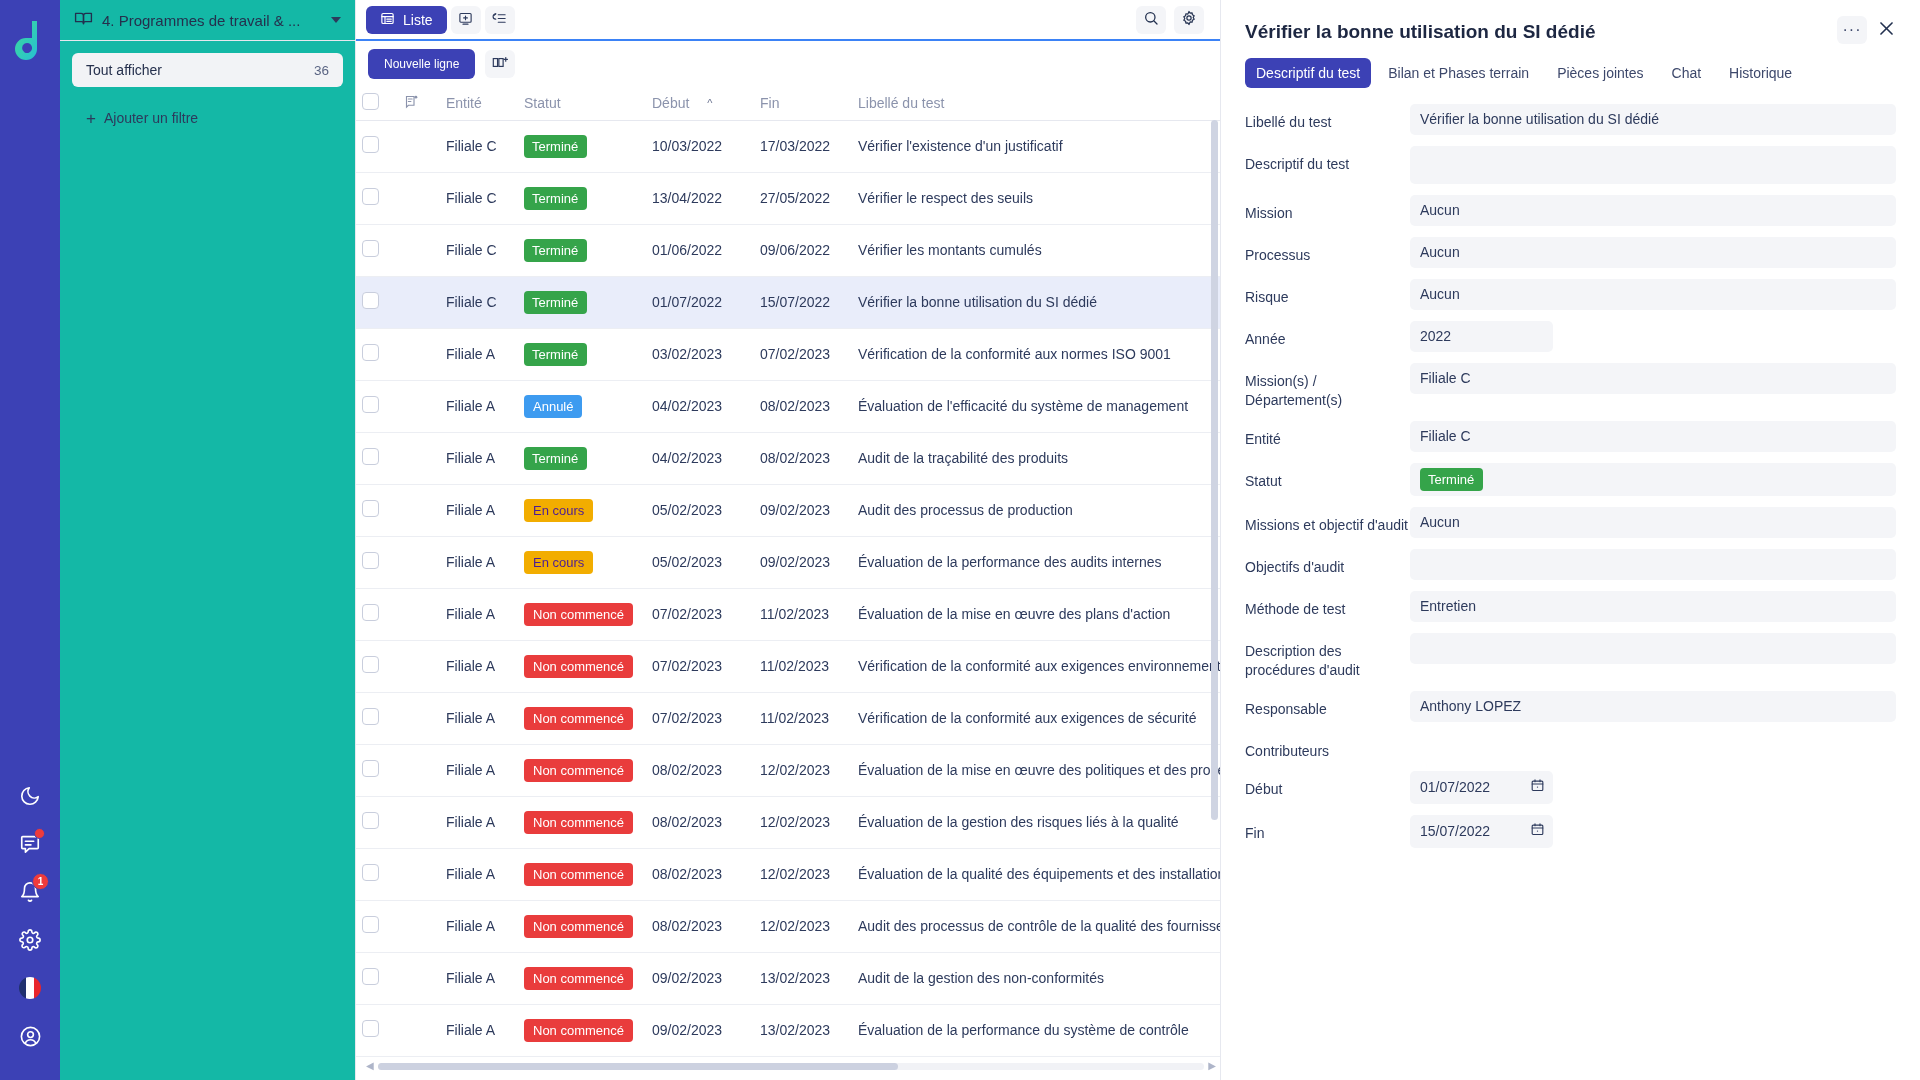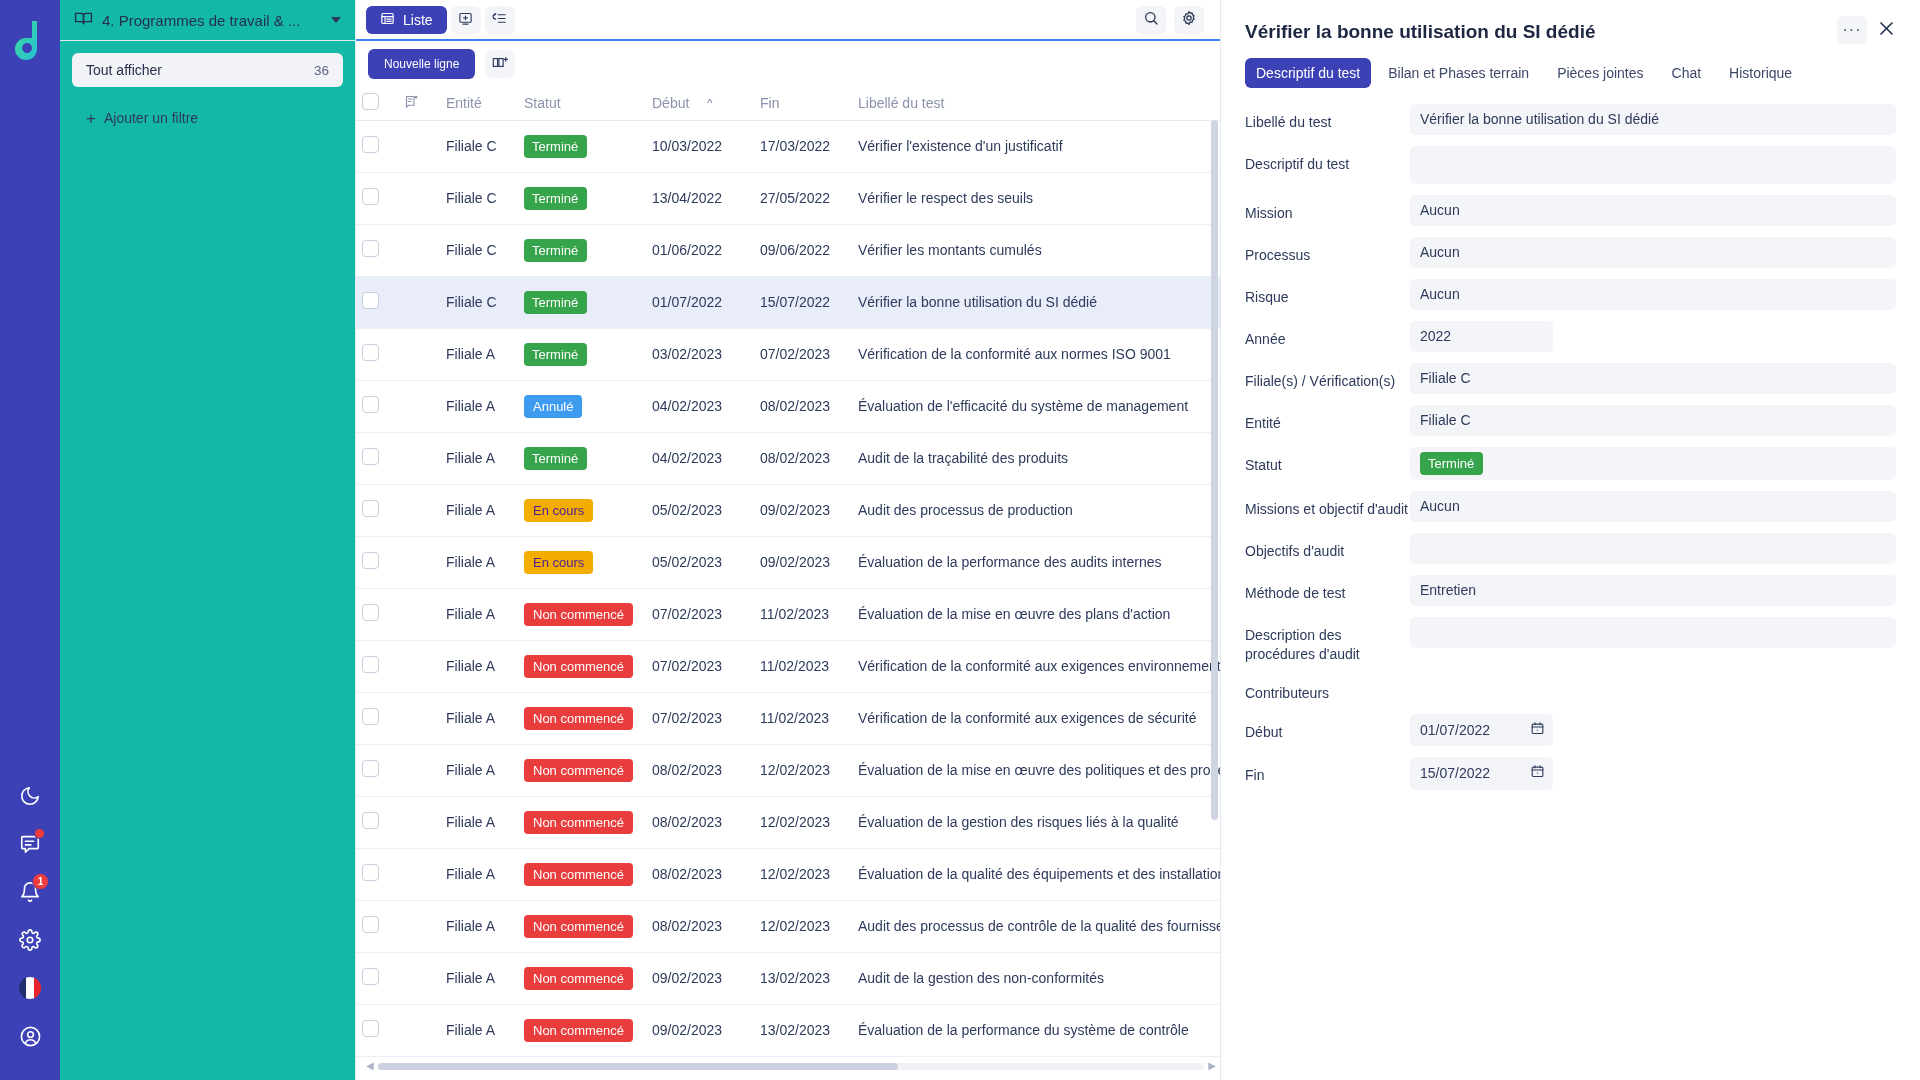--- a/index.html
+++ b/index.html
@@ -621,21 +621,21 @@
             <div class="field">Aucun</div>
           </div>
         </div>
         <div class="frow">
           <div class="flabel">Année</div>
           <div class="fctl">
             <div class="field w-small">2022</div>
           </div>
         </div>
         <div class="frow">
-          <div class="flabel">Filiale(s) / Vérification(s)</div>
+          <div class="flabel">Mission(s) / Département(s)</div>
           <div class="fctl">
             <div class="field">Filiale C</div>
           </div>
         </div>
         <div class="frow">
           <div class="flabel">Entité</div>
           <div class="fctl">
             <div class="field">Filiale C</div>
           </div>
         </div>
@@ -660,20 +660,26 @@
         <div class="frow">
           <div class="flabel">Méthode de test</div>
           <div class="fctl">
             <div class="field">Entretien</div>
           </div>
         </div>
         <div class="frow">
           <div class="flabel">Description des procédures d'audit</div>
           <div class="fctl">
             <div class="field"></div>
+          </div>
+        </div>
+        <div class="frow">
+          <div class="flabel">Responsable</div>
+          <div class="fctl">
+            <div class="field">Anthony LOPEZ</div>
           </div>
         </div>
         <div class="frow">
           <div class="flabel">Contributeurs</div>
         </div>
         <div class="frow">
           <div class="flabel">Début</div>
           <div class="fctl">
             <div class="field date">
               <span>01/07/2022</span>

